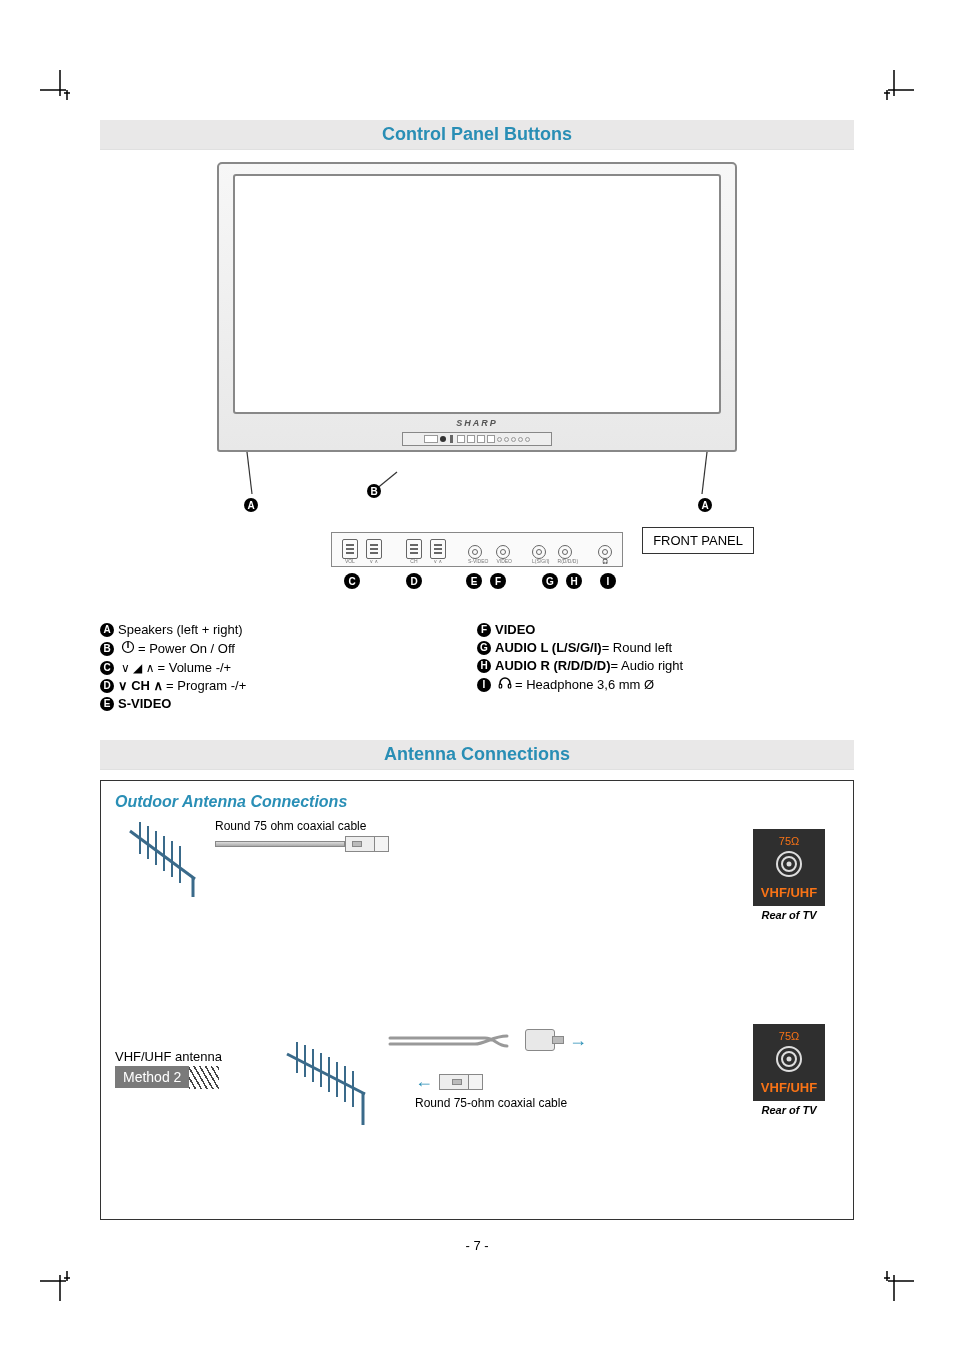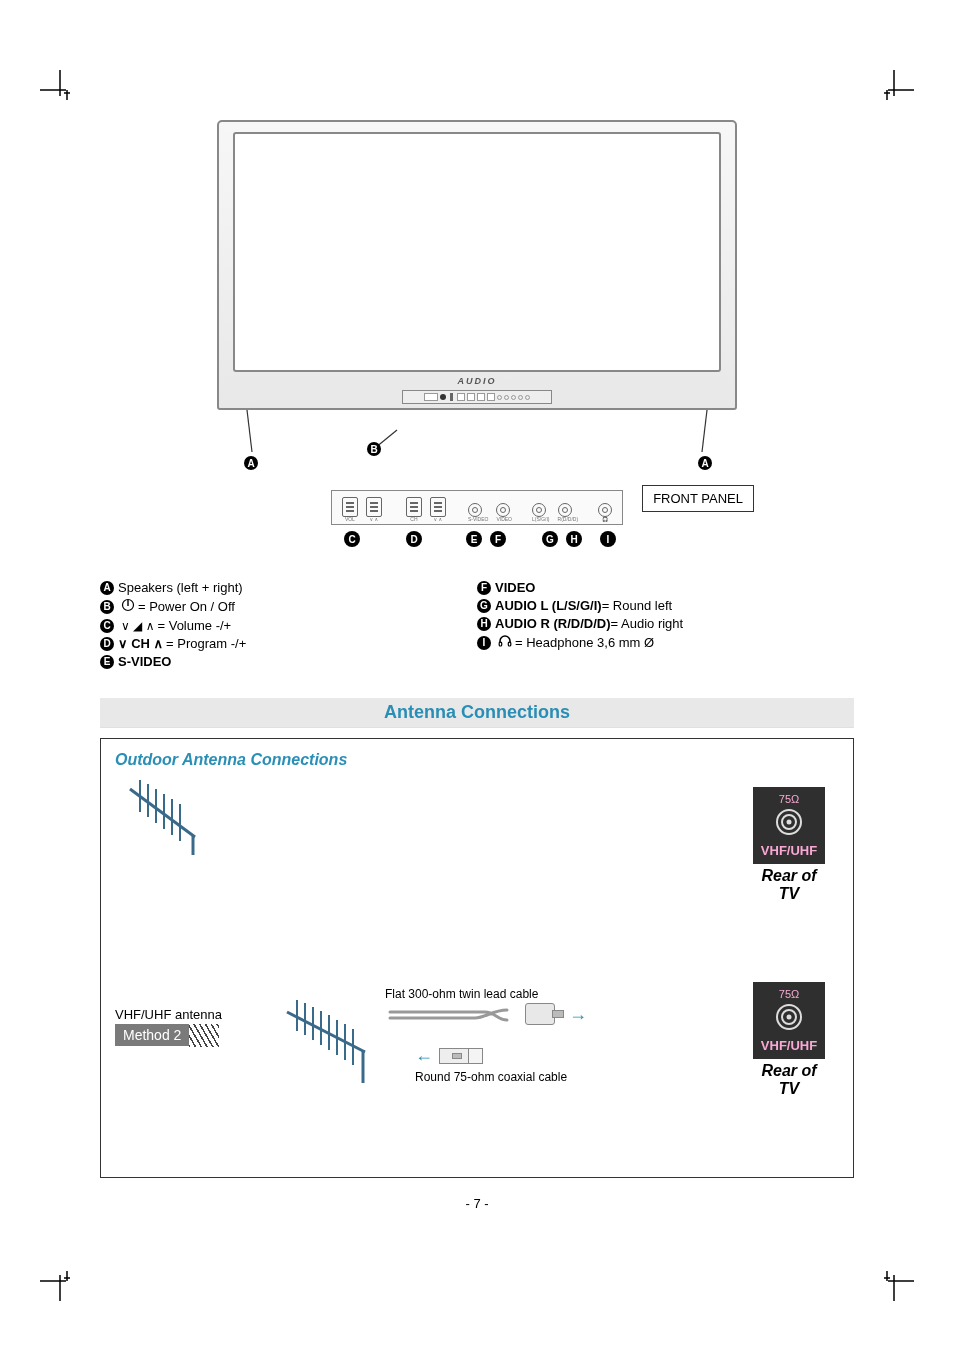--- a/index.html
+++ b/index.html
@@ -42,25 +42,25 @@
   .antenna-box { border: 1.5px solid #333; margin-top: 10px; padding: 12px 18px 20px 14px; min-height: 440px; position:relative;}
   .antenna-subtitle { color: #2a8fb6; font-weight: bold; font-style: italic; font-size: 16px; margin-bottom: 8px;}
   .ant-row { display:flex; align-items:flex-start; gap: 10px; position:relative; min-height: 120px;}
   .ant-col-left { width: 150px; }
   .ant-label { font-size: 13px; margin-bottom:2px;}
   .method-tag { background:#7a7a7a; color:#fff; padding:3px 8px; font-size:14px; display:inline-block; position:relative;}
   .method-hatch { display:inline-block; width:30px; height:23px; vertical-align:middle; background:repeating-linear-gradient(60deg,#444 0,#444 1.5px,transparent 1.5px,transparent 5px);}
   .ant-col-mid { flex:0 0 90px; display:flex; align-items:center; justify-content:center;}
   .ant-col-right { flex:1; font-size: 13px;}
   .rear-box { width: 72px; position:absolute; right: 10px; }
-  .rear-box .panel { background:#2f2f2f; color:#f9a8d4; text-align:center; padding: 6px 4px 6px 4px; }
+  .rear-box .panel { background:#2f2f2f; color:#f97316; text-align:center; padding: 6px 4px 6px 4px; }
   .rear-box .panel .ohm { font-size: 11px;}
   .rear-box .panel .jackimg { width:30px;height:30px; margin: 2px auto; }
   .rear-box .panel .vlabel{ font-size:13px; font-weight:bold;}
-  .rear-box .rcap { font-size: 16px; font-style:italic; font-weight:bold; text-align:center; margin-top:3px;}
+  .rear-box .rcap { font-size: 11px; font-style:italic; font-weight:bold; text-align:center; margin-top:3px;}
   .cable { height: 6px; background: linear-gradient(#ddd,#aaa); width: 130px; display:inline-block; border:1px solid #888; vertical-align:middle;}
   .plug { width: 30px; height:16px; border:1px solid #888; display:inline-flex; vertical-align:middle; background:#eee;}
   .plug .pin{width:10px;height:6px;background:#bbb; border:1px solid #888; margin:auto 0 auto 6px;}
   .plugf { display:inline-block; width: 14px; height:16px; border:1px solid #888; border-left:0; vertical-align:middle; background:#f4f4f4;}
   .cable-label { font-size: 12px; margin-bottom: 2px;}
   .page-num { text-align:center; font-size:13px; margin-top: 18px;}
   .flat-cable{ stroke:#999; stroke-width:3; fill:none; stroke-linecap:round;}
   .adapter{ width:30px;height:22px; border:1px solid #888; background:#e8e8e8; display:inline-block; vertical-align:middle; border-radius:3px; position:relative;}
   .adapter::after{content:''; position:absolute; right:-10px; top:50%; width:10px;height:6px; transform:translateY(-50%); background:#bbb; border:1px solid #888;}
 </style>
@@ -85,26 +85,29 @@
       </svg>
     </div>
   <div class="crop br">
       <svg width="40" height="40">
         <path d="M40 20 H14 M20 40 V14 M16 17 H10 M13 20 V10" stroke="#000" stroke-width="1.5" fill="none"></path>
       </svg>
     </div>
 
   <div class="content">
 
+    <div class="section-banner">
+      <span>Control  Panel  Buttons</span>
+    </div>
 
     <div class="tv-figure">
       <div class="tv-frame">
         <div class="tv-body">
           <div class="tv-screen"></div>
-          <div class="tv-brand-strip">AUDIO</div>
+          <div class="tv-brand-strip">SHARP</div>
           <div class="tv-panel-mini">
             <span class="mslot"></span>
             <span style="width:6px;height:6px;border-radius:50%;background:#333;"></span>
             <span style="width:3px;height:8px;background:#666;margin:0 2px;"></span>
             <span class="mslot" style="width:8px"></span>
               <span class="mslot" style="width:8px"></span>
               <span class="mslot" style="width:8px"></span>
               <span class="mslot" style="width:8px"></span>
             <span class="mbtn"></span>
               <span class="mbtn"></span>
@@ -284,20 +287,26 @@
             <g stroke="#3a6a8a" stroke-width="2">
               <line x1="25" y1="3" x2="25" y2="35"></line>
                 <line x1="33" y1="7" x2="33" y2="40"></line>
                 <line x1="41" y1="12" x2="41" y2="46"></line>
                 <line x1="49" y1="17" x2="49" y2="52"></line>
                 <line x1="57" y1="22" x2="57" y2="58"></line>
                 <line x1="65" y1="27" x2="65" y2="64"></line>
             </g>
             <line x1="78" y1="58" x2="78" y2="78" stroke="#3a6a8a" stroke-width="3"></line>
           </svg>
+        </div>
+        <div class="ant-col-right">
+          <div class="cable-label">Round 75 ohm coaxial cable</div>
+          <span class="cable"></span><span class="plug">
+              <span class="pin"></span>
+            </span><span class="plugf"></span>
         </div>
         <div class="rear-box" style="top:10px;">
           <div class="panel">
             <div class="ohm">75Ω</div>
             <svg class="jackimg" viewBox="0 0 30 30">
                 <circle cx="15" cy="15" r="12" fill="none" stroke="#ddd" stroke-width="2"></circle>
                 <circle cx="15" cy="15" r="7" fill="none" stroke="#ddd" stroke-width="2"></circle>
                 <circle cx="15" cy="15" r="2.5" fill="#ddd"></circle>
               </svg>
             <div class="vlabel">VHF/UHF</div>
@@ -321,21 +330,20 @@
                 <line x1="46" y1="14" x2="46" y2="48"></line>
                 <line x1="54" y1="18" x2="54" y2="53"></line>
                 <line x1="62" y1="23" x2="62" y2="58"></line>
                 <line x1="70" y1="27" x2="70" y2="63"></line>
                 <line x1="78" y1="32" x2="78" y2="68"></line>
             </g>
             <line x1="88" y1="53" x2="88" y2="86" stroke="#3a6a8a" stroke-width="3"></line>
           </svg>
         </div>
         <div class="ant-col-right">
-          <div class="cable-label">Flat 300-ohm twin lead cable</div>
           <div style="display:flex; align-items:center;">
             <svg width="140" height="20">
                 <path class="flat-cable" d="M5 8 H100 C110 8 112 16 122 16 M5 14 H90 C100 14 108 6 122 6"></path>
               </svg>
             <span class="adapter"></span>
             <span style="color:#2a8fb6; font-size:18px; margin-left:14px;">→</span>
           </div>
           <div style="height:20px;"></div>
           <div style="display:flex; align-items:center; margin-left:30px;">
             <span style="color:#2a8fb6; font-size:18px; margin-right:6px;">←</span>

